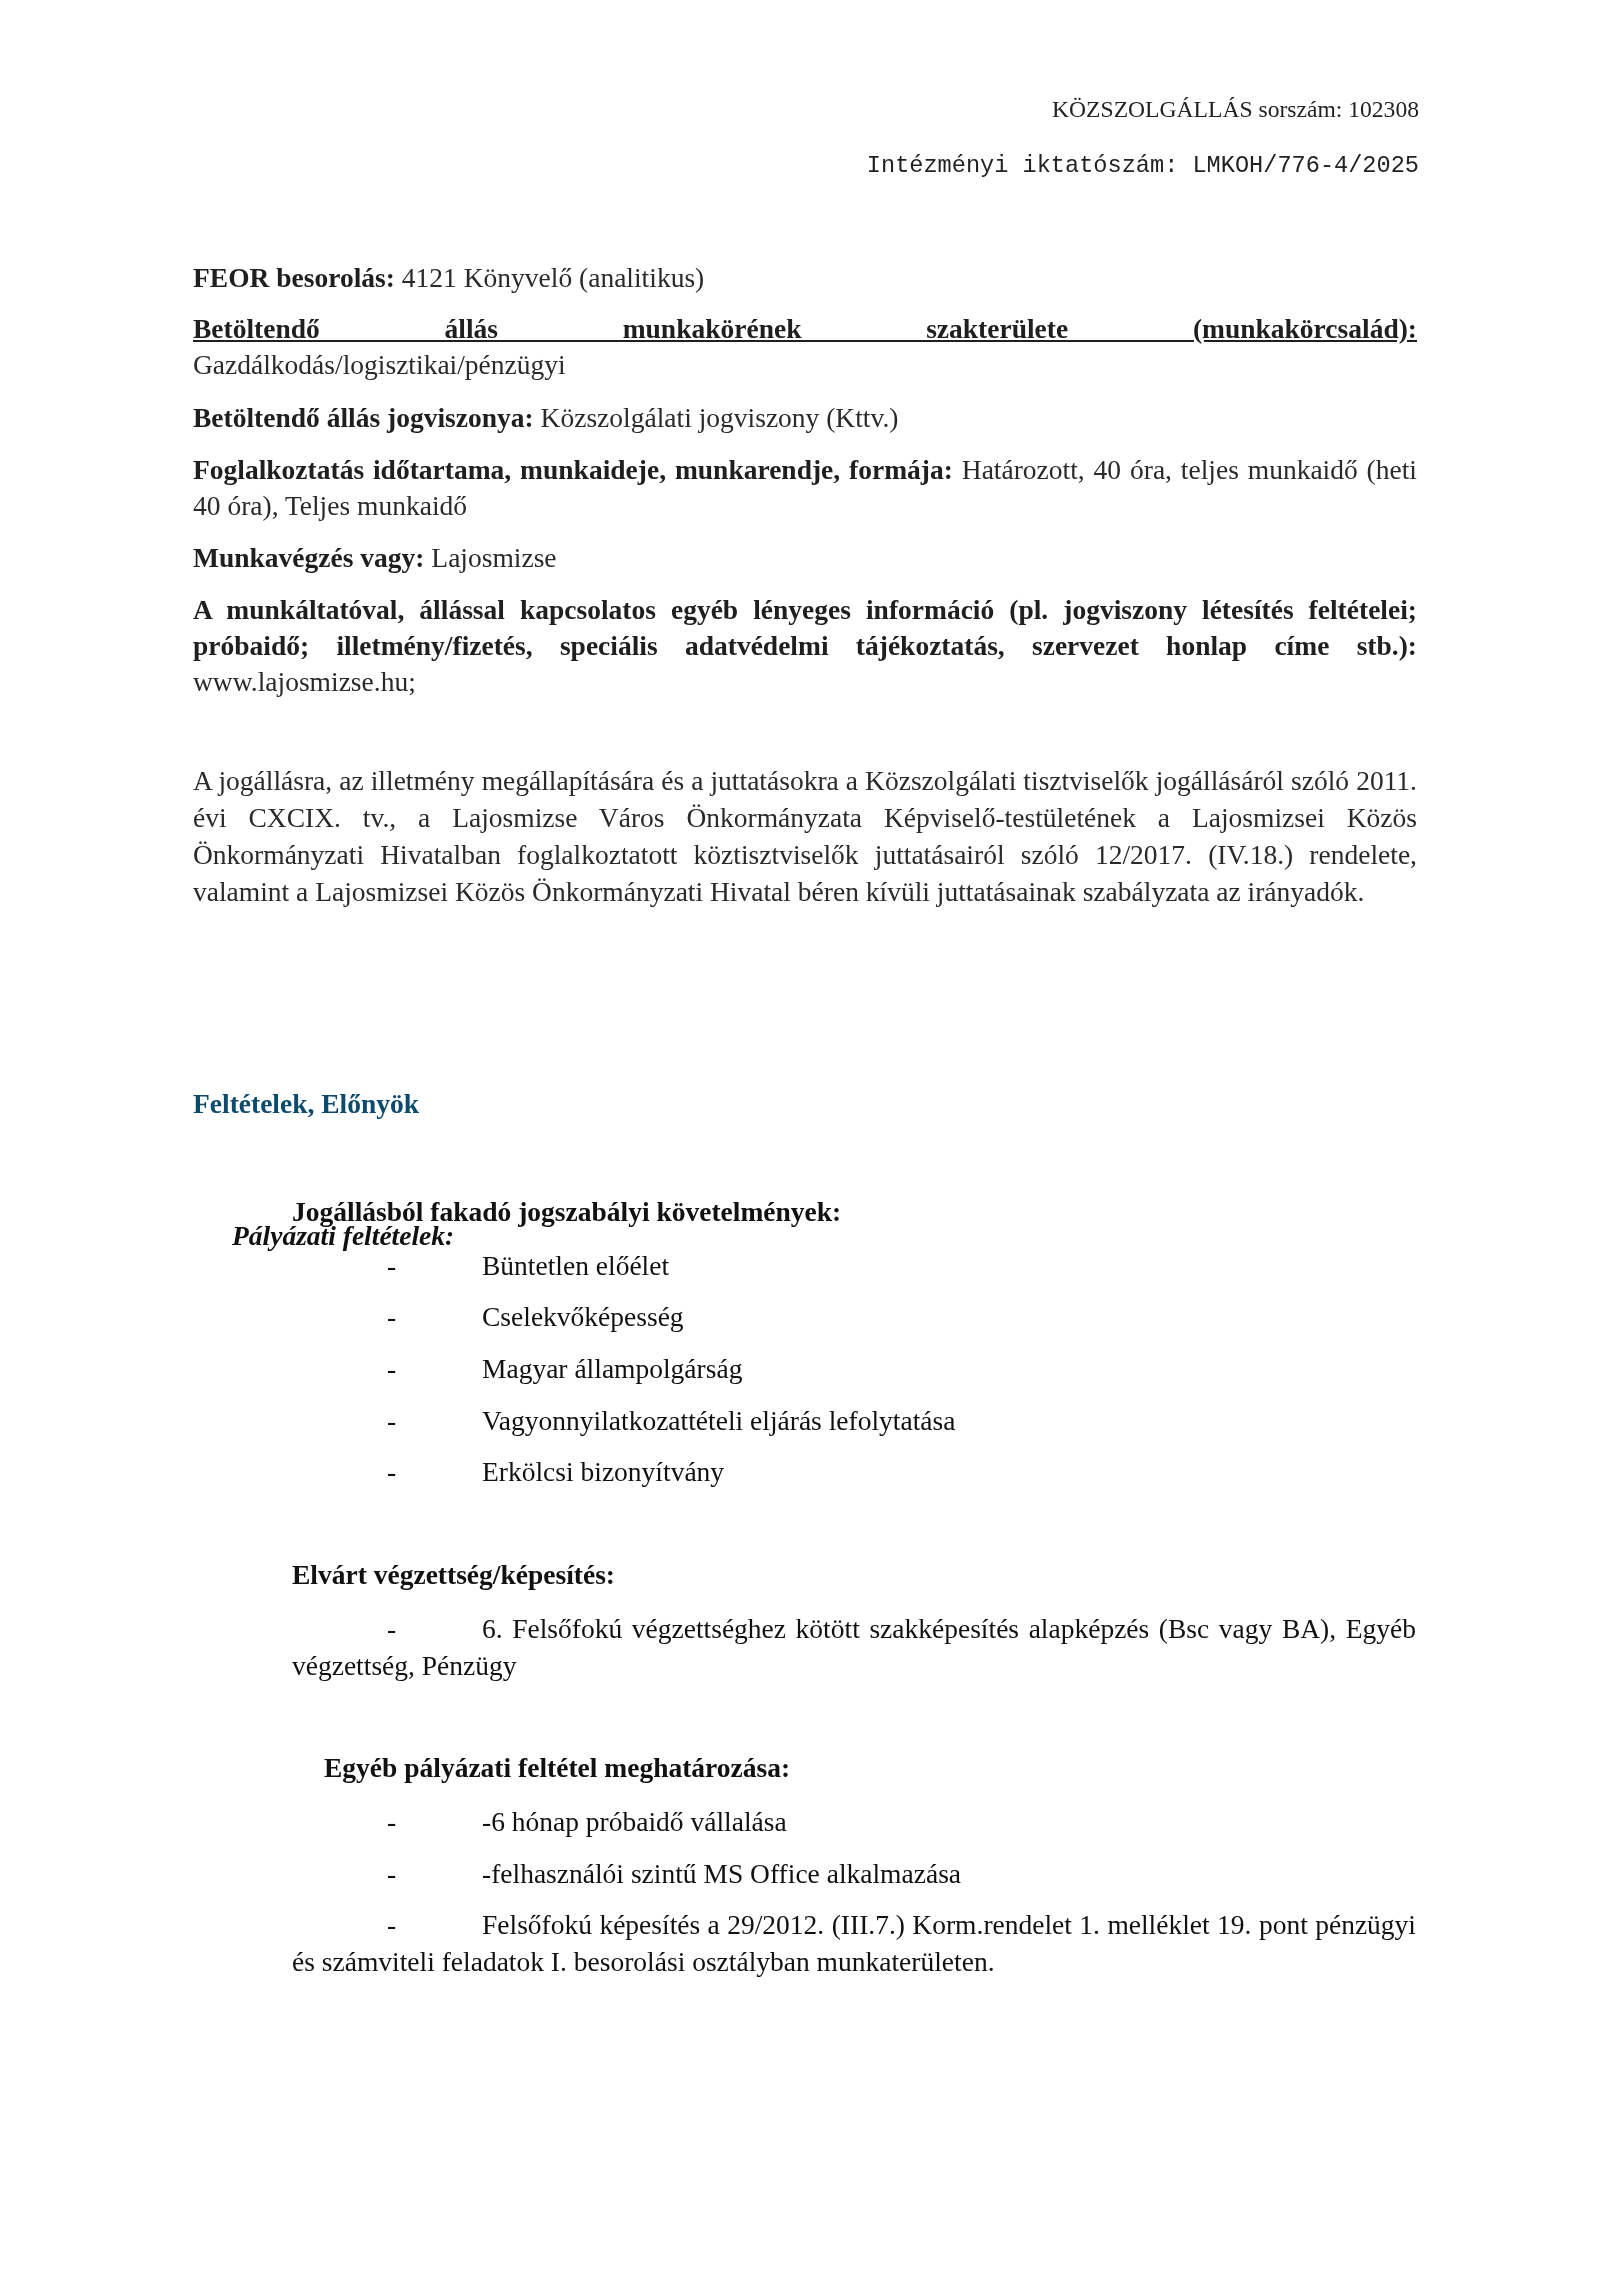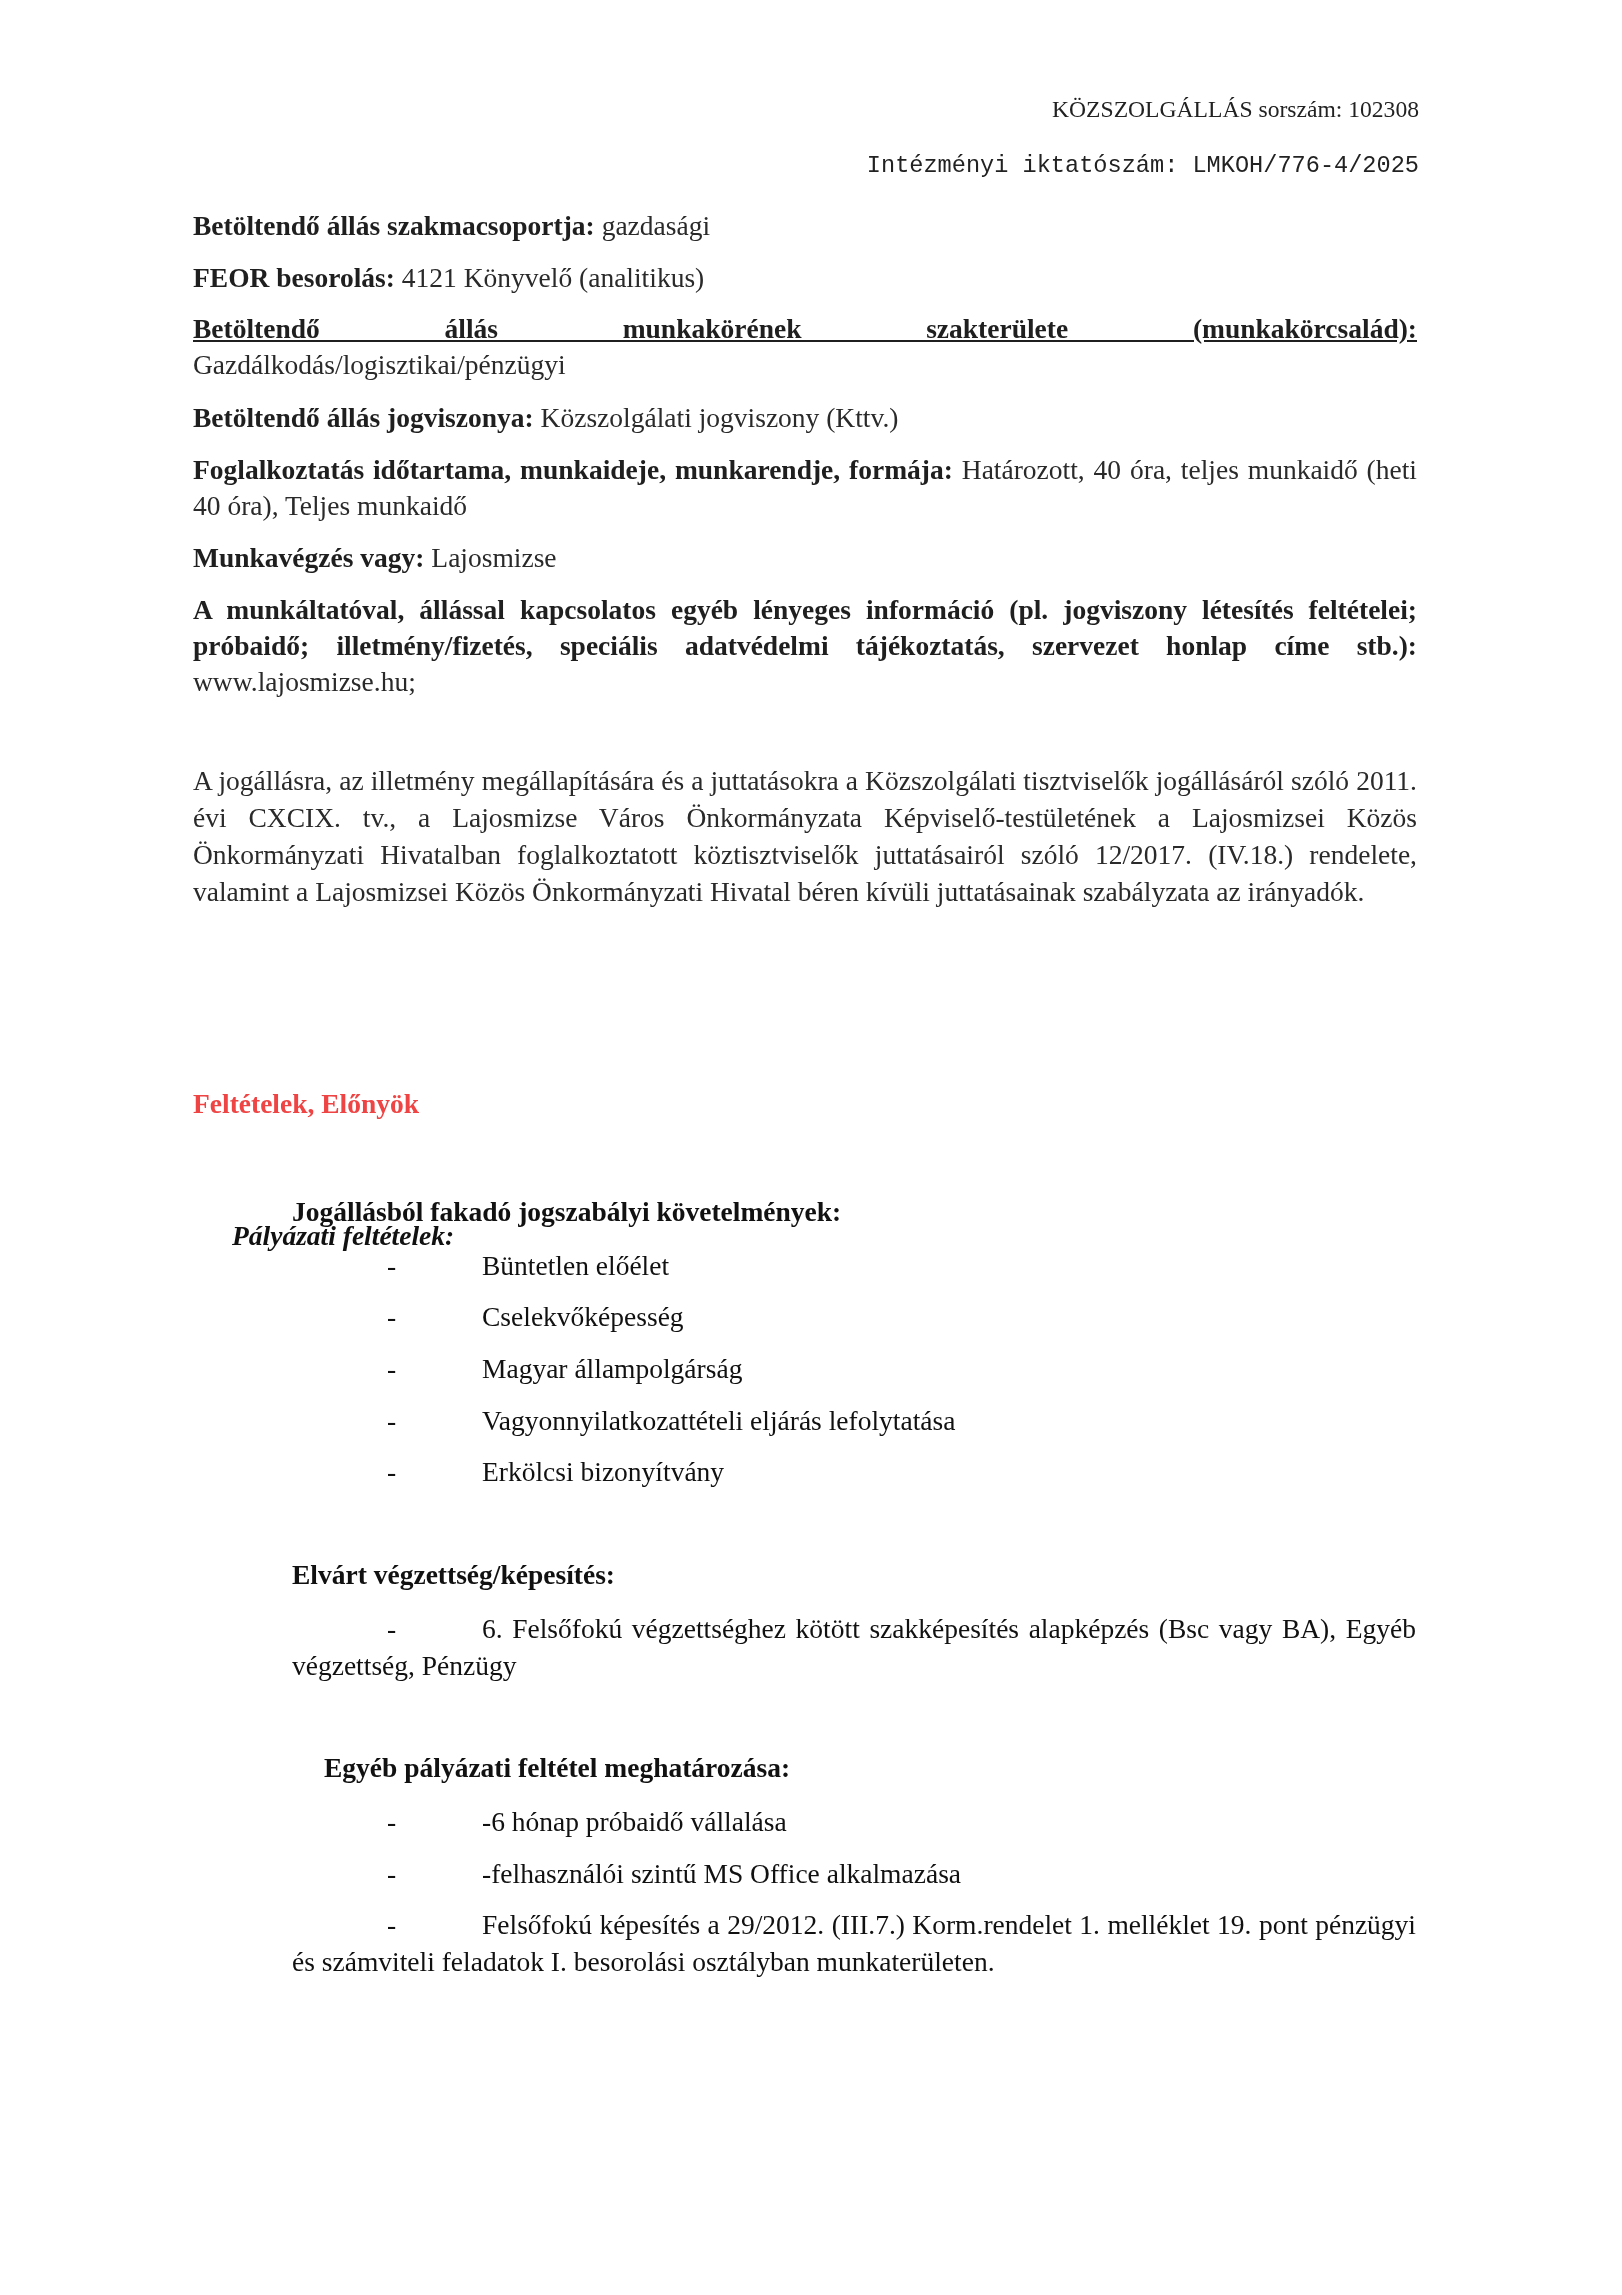--- a/index.html
+++ b/index.html
@@ -54,21 +54,21 @@
       font-size: 27.5px;
       line-height: 37px;
       text-align: justify;
       color: #2a2a2a;
     }
     .section-title {
       position: absolute;
       left: 193px;
       font-size: 27.5px;
       font-weight: bold;
-      color: #ef4444;
+      color: #0c4a6e;
     }
     .italic-title {
       position: absolute;
       left: 232px;
       font-size: 27.5px;
       font-weight: bold;
       font-style: italic;
       color: #111;
     }
     .sub-title {
@@ -102,24 +102,20 @@
     }
   </style>
 </head>
 <body>
 
 <div class="page">
 
   <div class="header-line" style="top:96px;">KÖZSZOLGÁLLÁS sorszám: 102308</div>
   <div class="header-line" style="top:152px;font-family:Liberation Mono, monospace;">Intézményi iktatószám: LMKOH/776-4/2025</div>
 
-  <div class="field" style="top:208px;">
-    <span class="lbl">Betöltendő állás szakmacsoportja:</span>
-    <span>gazdasági</span>
-  </div>
 
   <div class="field" style="top:260px;">
     <span class="lbl">FEOR besorolás:</span>
     <span>4121 Könyvelő (analitikus)</span>
   </div>
 
   <div class="field" style="top:311px;">
     <div class="lbl justify-last">Betöltendő állás munkakörének szakterülete (munkakörcsalád):</div>
     <div style="text-align:left;">Gazdálkodás/logisztikai/pénzügyi</div>
   </div>

